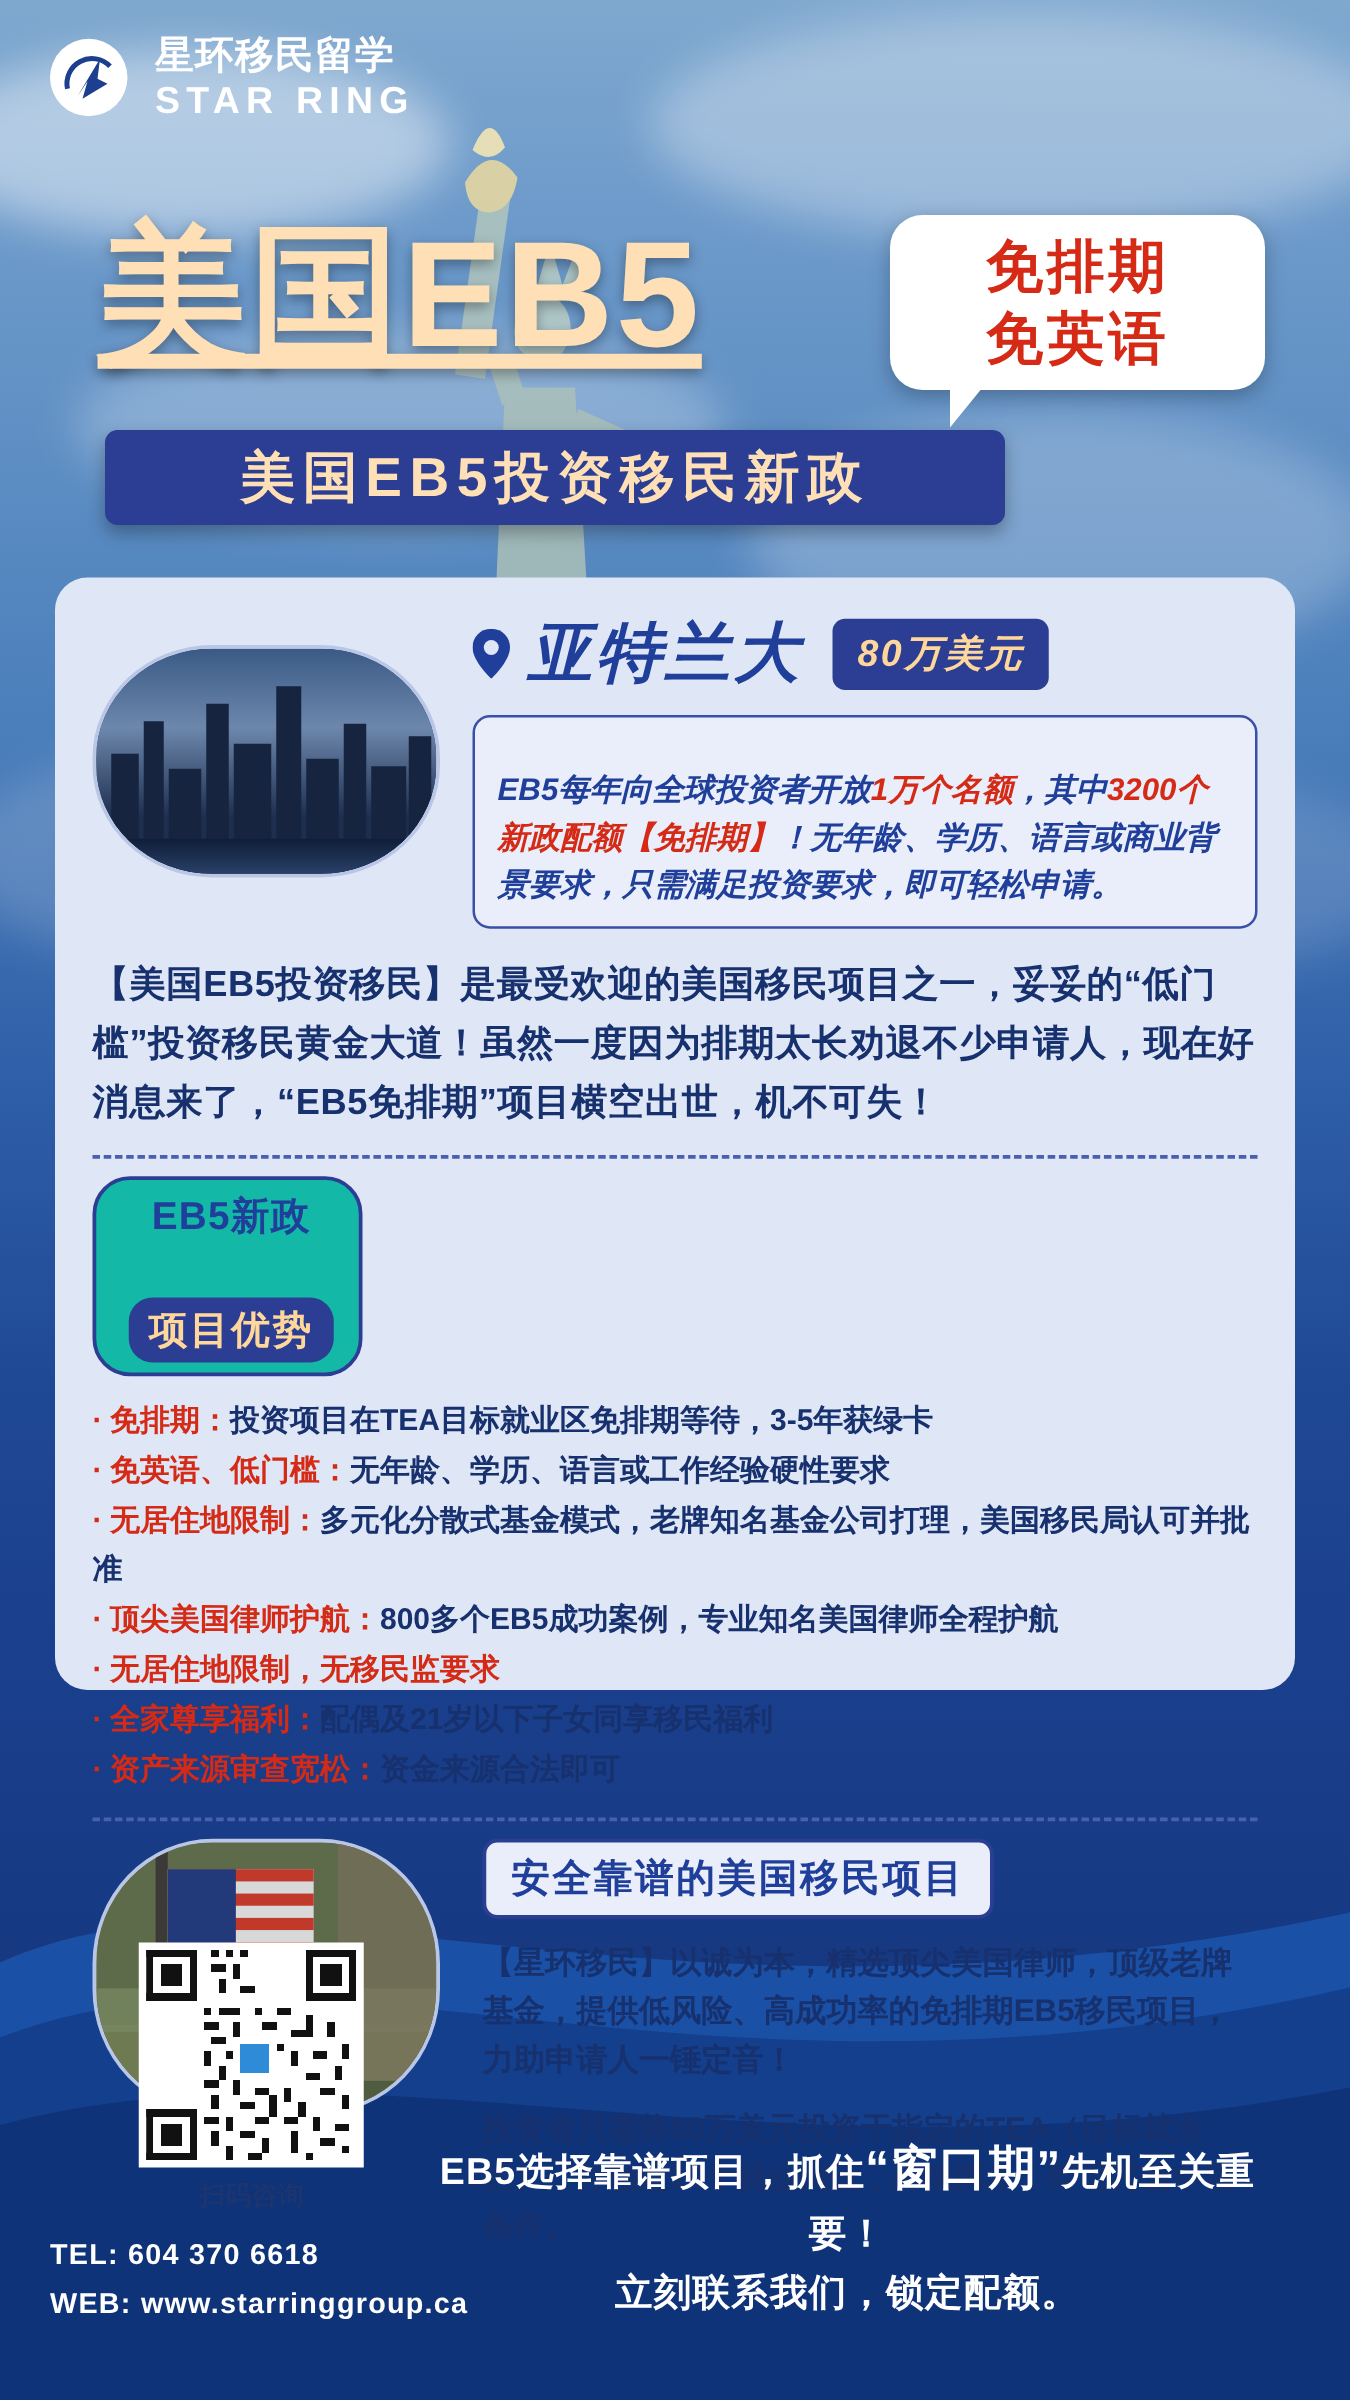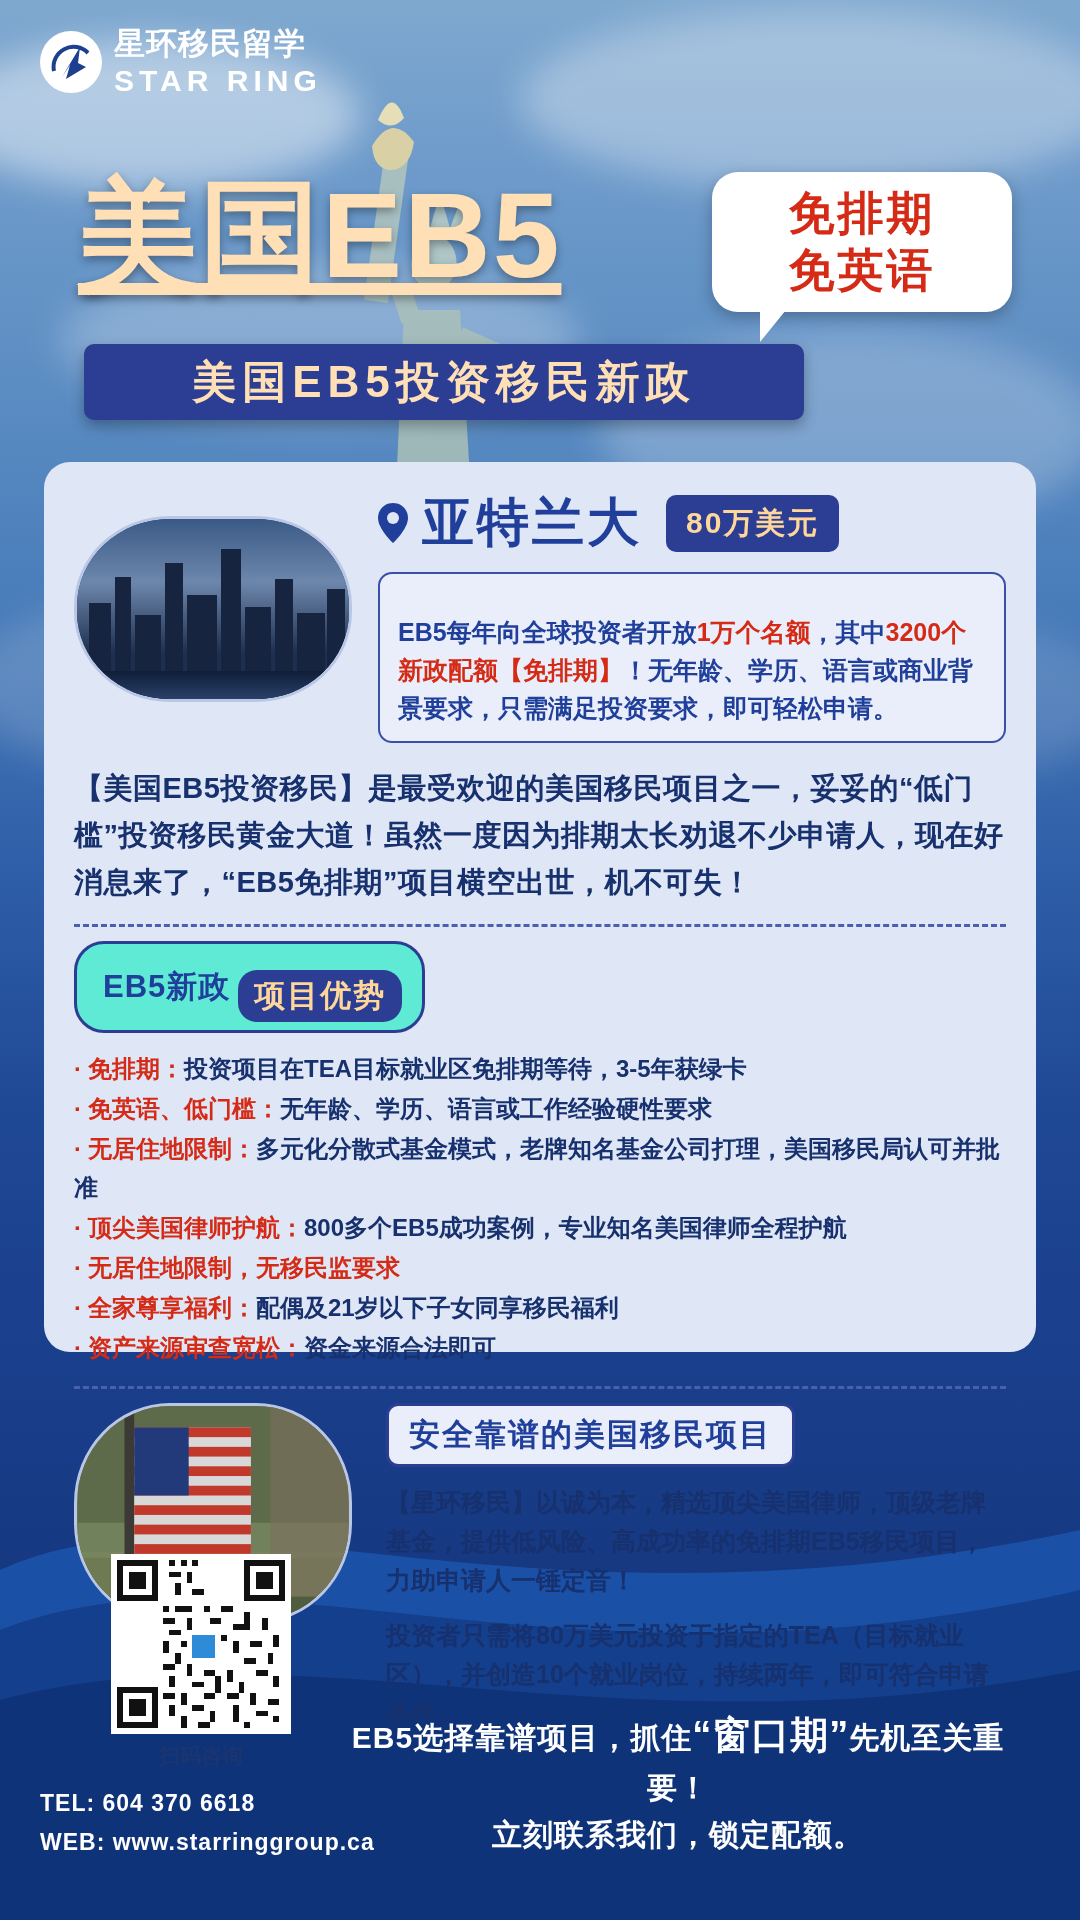--- a/index.html
+++ b/index.html
@@ -32,21 +32,21 @@
   .statue {
     position: absolute;
     left: 300px; top: 60px;
     width: 260px; height: 680px;
     opacity: .92;
   }
 
   
   .logo {
     position: absolute; left: 40px; top: 28px;
-    display: flex; align-items: center; gap: 12px;
+    display: flex; align-items: center; gap: 22px;
     z-index: 6;
   }
   .logo-mark {
     width: 62px; height: 62px; border-radius: 50%;
     background: #ffffff;
     position: relative;
     display:flex; align-items:center; justify-content:center;
   }
   .logo-mark svg { display:block; }
   .logo-text { color: #fff; line-height: 1; }
@@ -88,21 +88,21 @@
 
   
   .card {
     position: absolute; left: 44px; top: 462px;
     width: 992px; height: 890px;
     background: #dfe6f5;
     border-radius: 26px;
     z-index: 5;
     padding: 26px 30px;
   }
-  .row-top { display: flex; gap: 26px; }
+  .row-top { display: flex; gap: 26px; font-style: italic; }
   .photo-city {
     width: 278px; height: 186px; border-radius: 96px/90px;
     overflow: hidden; border: 3px solid #b9c6e6;
     position: relative;
     background: linear-gradient(180deg,#1b2c52 0%, #2a4272 45%, #0e1c38 100%);
     flex: none;
     margin-top: 28px;
   }
   .photo-city .sky { position:absolute; inset:0; background: linear-gradient(180deg,#3a5a86 0%, #6d87ac 35%, #1d2e4e 75%);}
   .photo-city .bld { position:absolute; bottom: 26px; background:#16243f; }
@@ -130,24 +130,25 @@
   .para {
     margin-top: 22px;
     font-size: 29px; line-height: 1.62; color: #17306e; font-weight: bold;
     letter-spacing: .5px;
   }
   .dash {
     margin: 18px 0 14px;
     border-top: 3px dashed #4a5fb0; height: 0;
   }
   .adv-head {
-    display: inline-flex; align-items: center; gap: 8px;
+    display: inline-flex; align-items: center; gap: 26px;
     border: 3px solid #2c3e94; border-radius: 30px;
     padding: 8px 20px 8px 26px;
-    background: #5eead4;
+    background: #14b8a6;
+    flex-direction: column;
   }
   .adv-head .t1 { font-size: 31px; font-weight: bold; color:#1f3f9b; letter-spacing: 1px;}
   .adv-head .t2 {
     background:#2c3e94; color:#ffd79a; border-radius: 19px;
     padding: 5px 16px; font-size: 31px; font-weight: bold; letter-spacing: 2px; margin-top: 18px;
   }
   .adv-list { margin-top: 16px; }
   .adv-list li {
     list-style: none;
     font-size: 24px; line-height: 1.66; color:#17306e; font-weight: bold;

